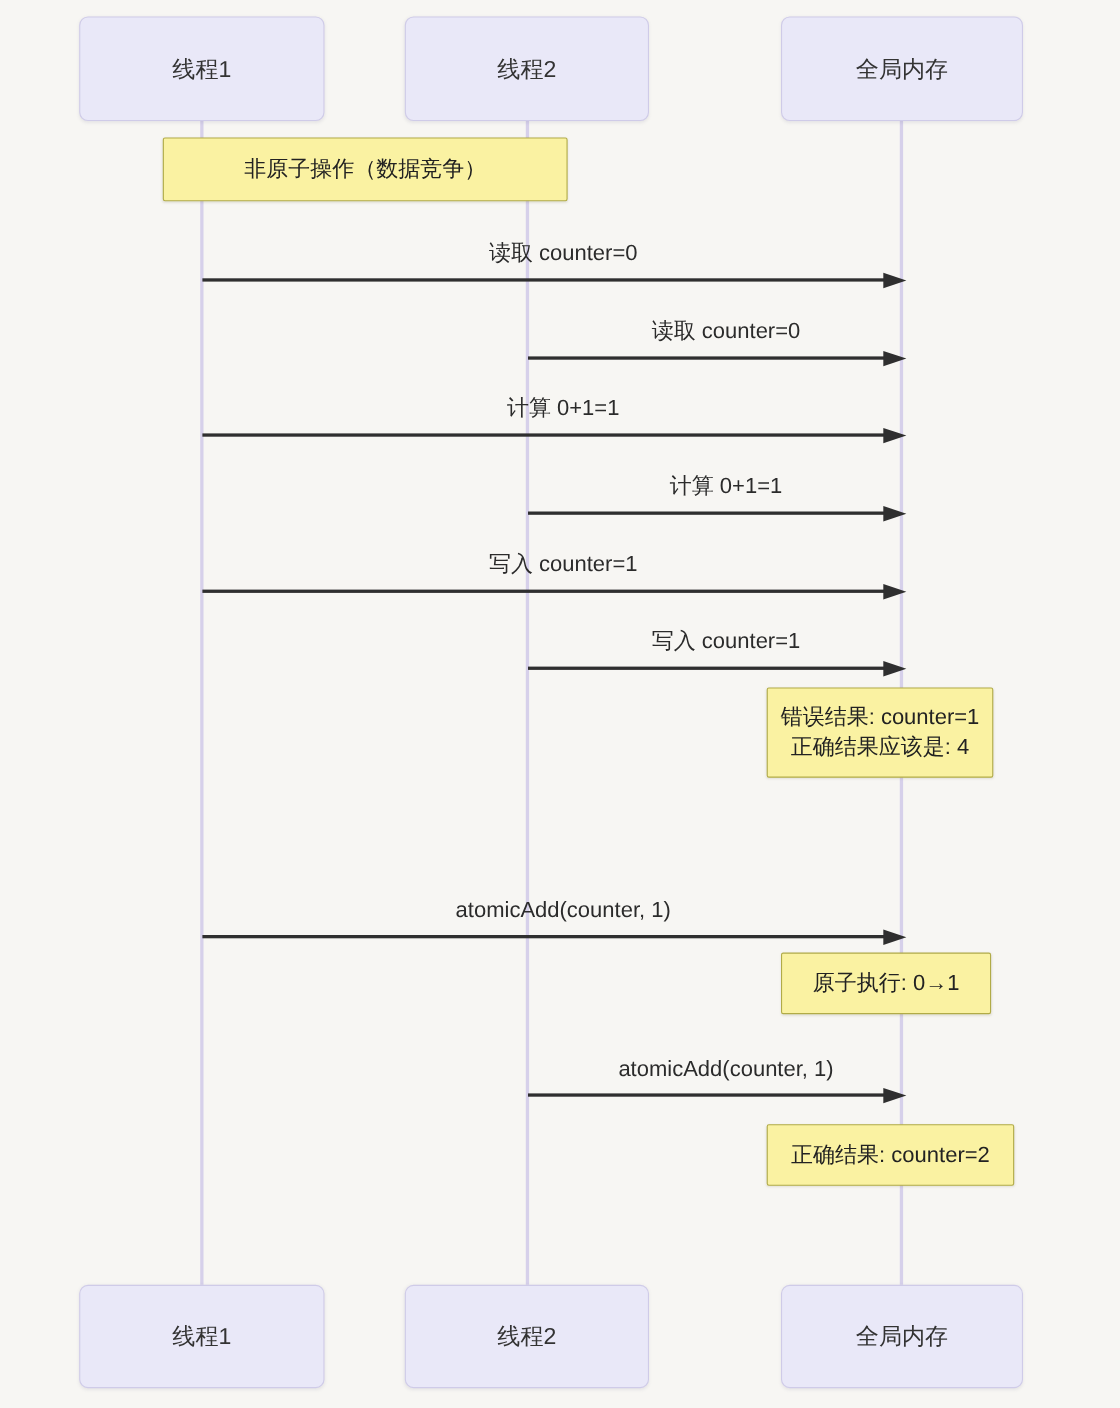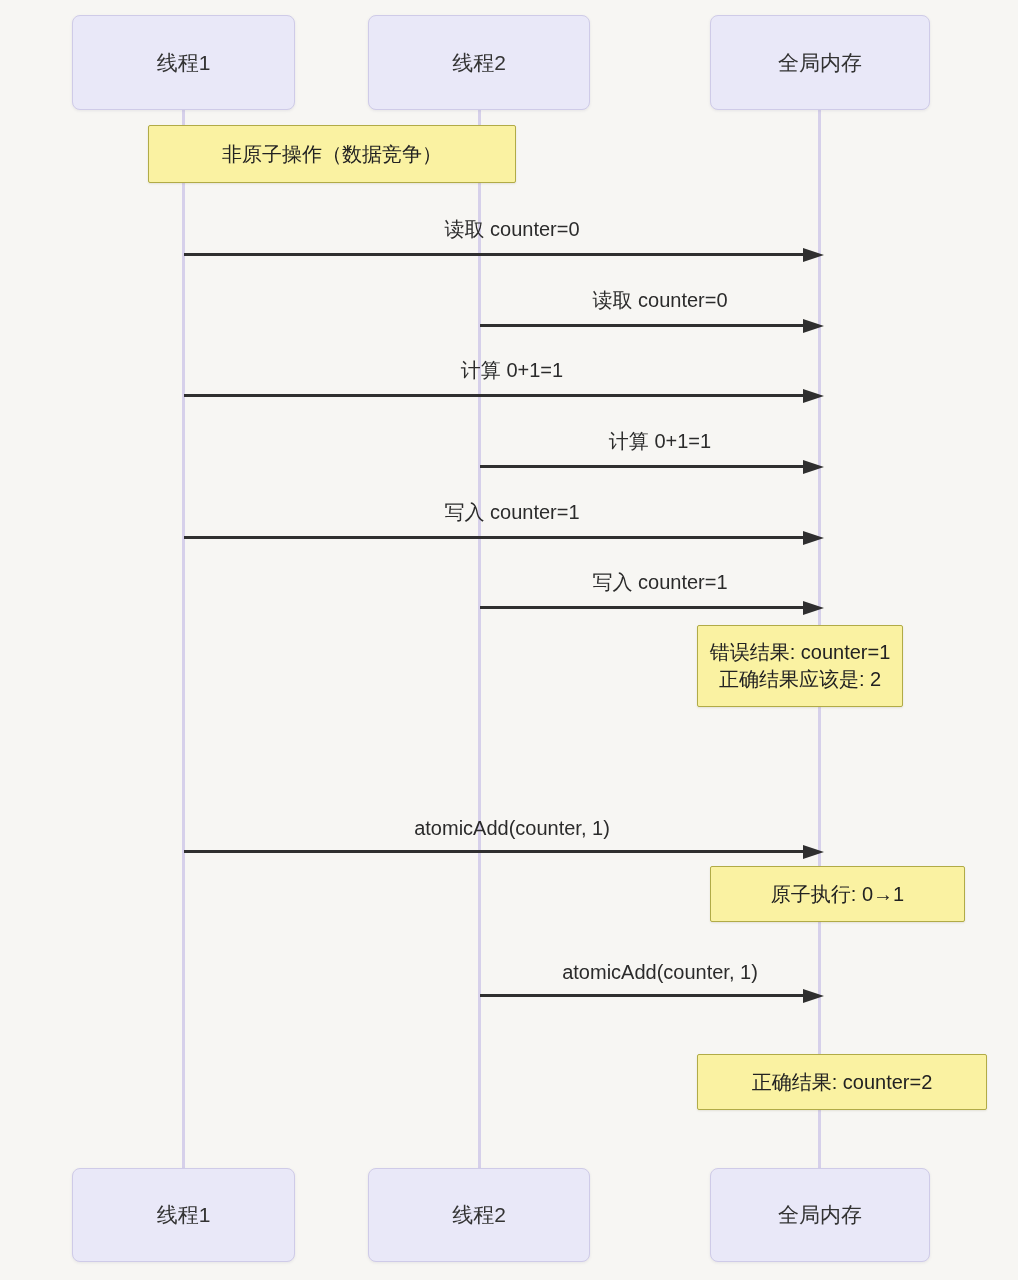--- a/index.html
+++ b/index.html
@@ -139,42 +139,42 @@
     <div class="msg-arrowhead"></div>
   </div>
   <div class="msg" style="left:480px; top:562px; width:342px;">
     <div class="msg-label">写入 counter=1</div>
     <div class="msg-line"></div>
     <div class="msg-arrowhead"></div>
   </div>
 
   <div class="note" style="left:697px; top:625px; width:206px; height:82px;">
     <div>错误结果: counter=1</div>
-    <div>正确结果应该是: 2</div>
+    <div>正确结果应该是: 4</div>
   </div>
 
 
   <div class="msg" style="left:184px; top:806px; width:638px;">
     <div class="msg-label">atomicAdd(counter, 1)</div>
     <div class="msg-line"></div>
     <div class="msg-arrowhead"></div>
   </div>
 
-  <div class="note" style="left:710px; top:866px; width:255px; height:56px;">
+  <div class="note" style="left:710px; top:866px; width:191px; height:56px;">
     <span>原子执行: 0→1</span>
   </div>
 
   <div class="msg" style="left:480px; top:950px; width:342px;">
     <div class="msg-label">atomicAdd(counter, 1)</div>
     <div class="msg-line"></div>
     <div class="msg-arrowhead"></div>
   </div>
 
 
-  <div class="note" style="left:697px; top:1054px; width:290px; height:56px;">
+  <div class="note" style="left:697px; top:1022px; width:225px; height:56px;">
     <span>正确结果: counter=2</span>
   </div>
 
   <div class="participant" style="left:72px; top:1168px; width:223px; height:94px;">
     <span>线程1</span>
   </div>
   <div class="participant" style="left:368px; top:1168px; width:222px; height:94px;">
     <span>线程2</span>
   </div>
   <div class="participant" style="left:710px; top:1168px; width:220px; height:94px;">

